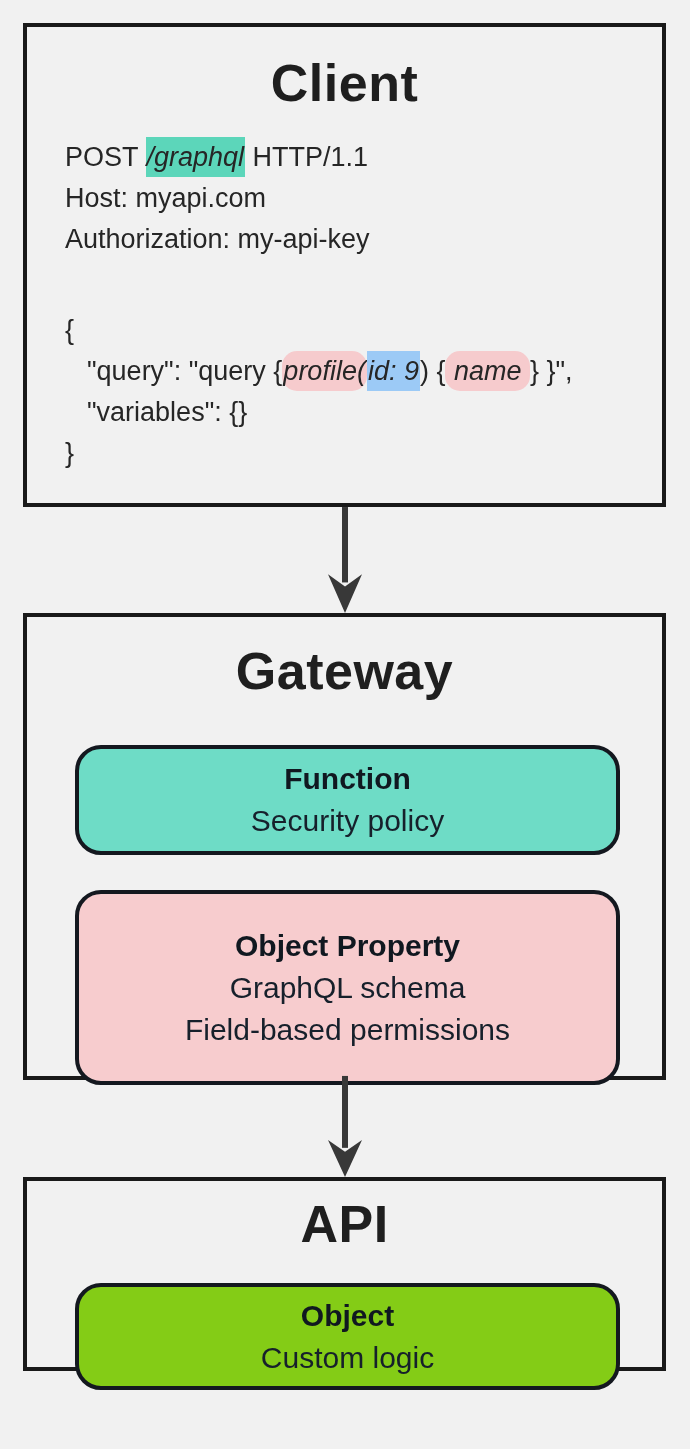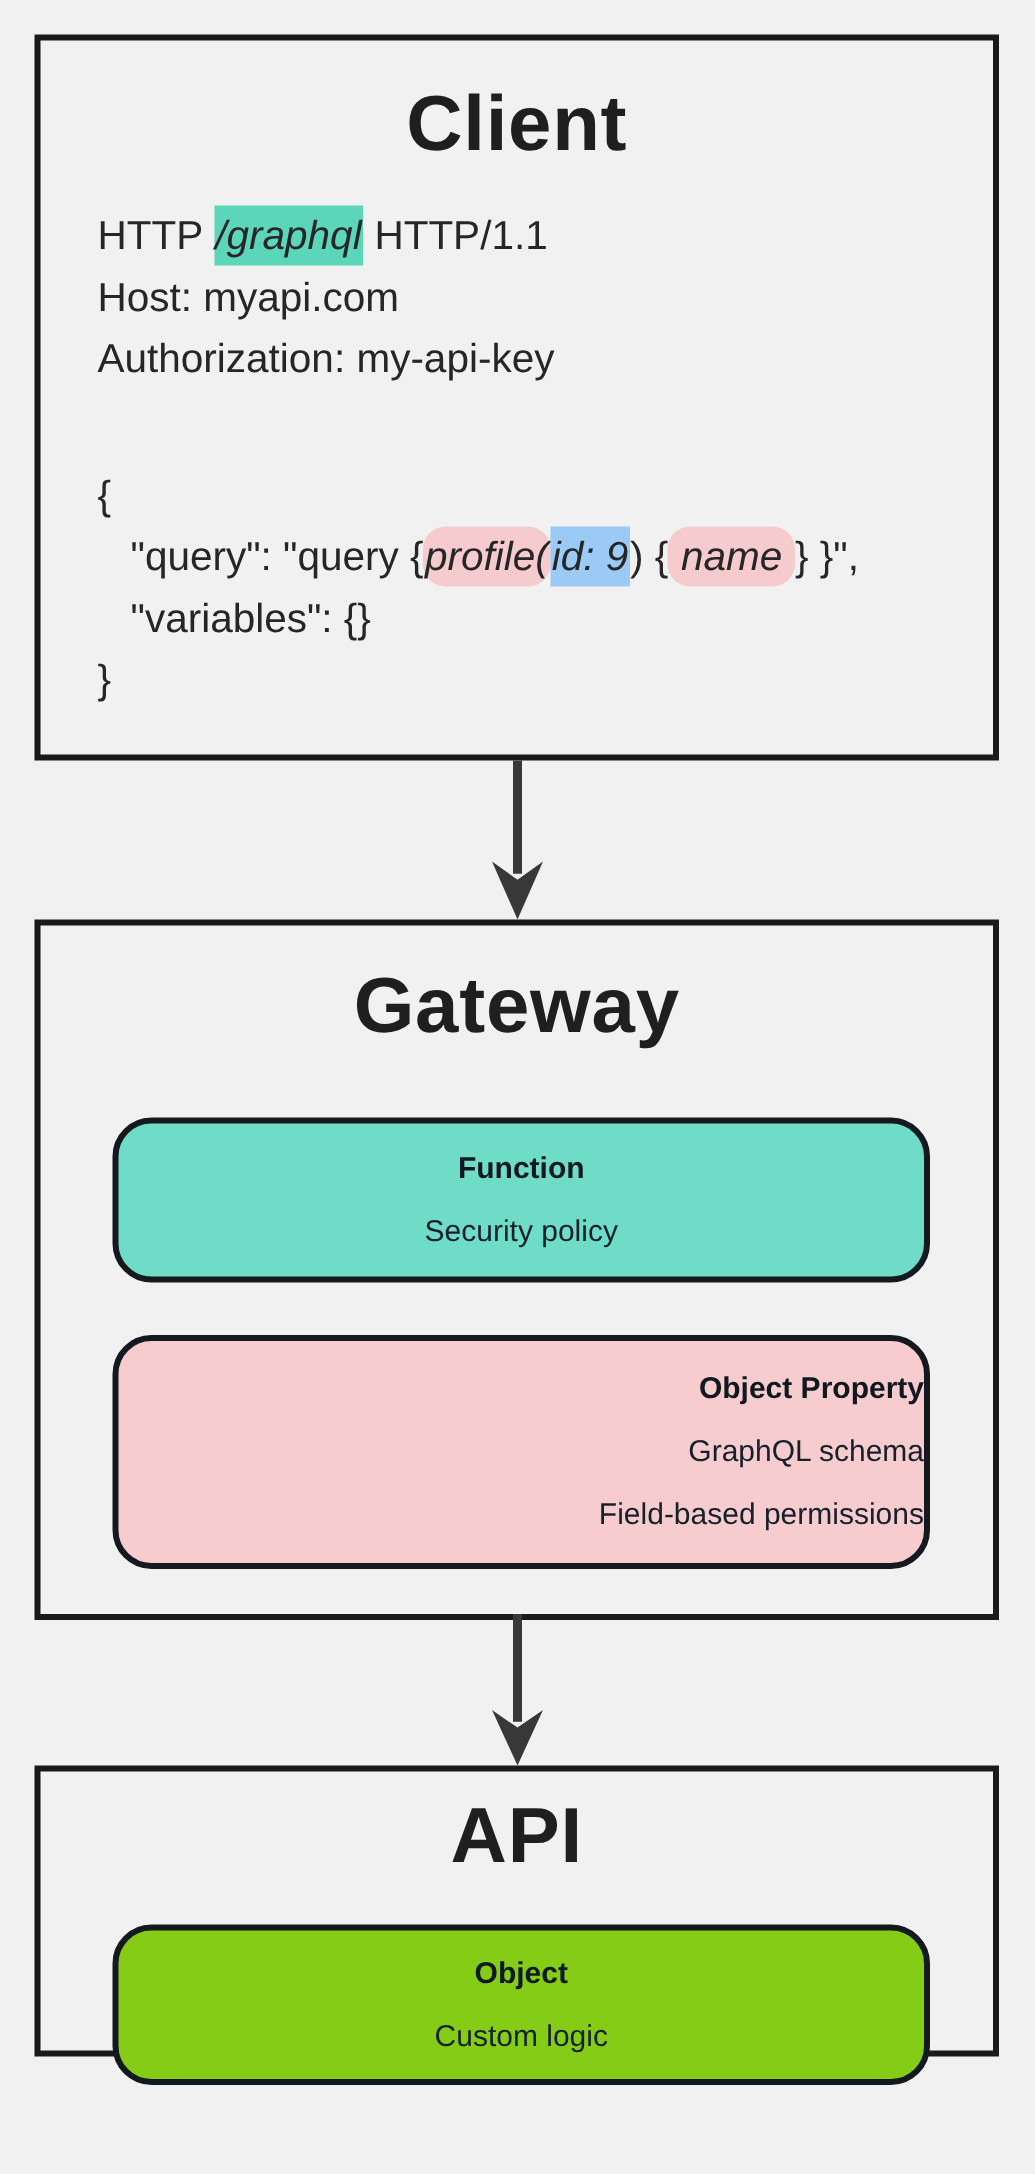--- a/index.html
+++ b/index.html
@@ -35,38 +35,38 @@
 
   .hl{padding:5px 1px;font-style:italic;}
   .hl-teal{background:var(--teal_highlight,#5cd6ba);}
   .hl-pink{background:var(--pink_highlight,#f6cbcd);border-radius:15px;}
   .hl-blue{background:var(--blue_highlight,#9ccaf6);}
 
   .card{
     position:absolute;left:48px;width:545px;box-sizing:border-box;
     border:4px solid var(--card_border,#14181f);border-radius:26px;
     display:flex;flex-direction:column;justify-content:center;align-items:center;
-    text-align:center;font-size:20px;line-height:42px;color:#16202b;
+    text-align:center;font-size:30px;line-height:42px;color:#16202b;
   }
   .card-title{font-weight:700;color:#101820;}
   .teal-card{top:128px;height:110px;}
-  .pink-card{top:273px;height:156px;align-items:flex-end;}
+  .pink-card{top:273px;height:195px;}
   .blue-card{top:102px;height:107px;}
 
   .arrow{position:absolute;left:325px;width:40px;}
   .arrow1{top:505px;height:108px;}
   .arrow2{top:1074px;height:103px;}
 </style>
 </head>
 <body>
 
 <section class="outer client">
   <h1 class="section-title">Client</h1>
   <div class="code http-block">
-      <div class="line"><span>HTTP </span><span class="hl hl-teal">/graphql</span><span> HTTP/1.1</span></div>
+      <div class="line"><span>POST </span><span class="hl hl-teal">/graphql</span><span> HTTP/1.1</span></div>
       <div class="line"><span>Host: myapi.com</span></div>
       <div class="line"><span>Authorization: my-api-key</span></div>
     </div>
   <div class="code body-block">
       <div class="line"><span>{</span></div>
       <div class="line indent"><span>"query": "query {</span><span class="hl hl-pink">profile(</span><span class="hl hl-blue">id: 9</span><span>) {</span><span class="hl hl-pink"> name </span><span>} }",</span></div>
       <div class="line indent"><span>"variables": {}</span></div>
       <div class="line"><span>}</span></div>
     </div>
 </section>

